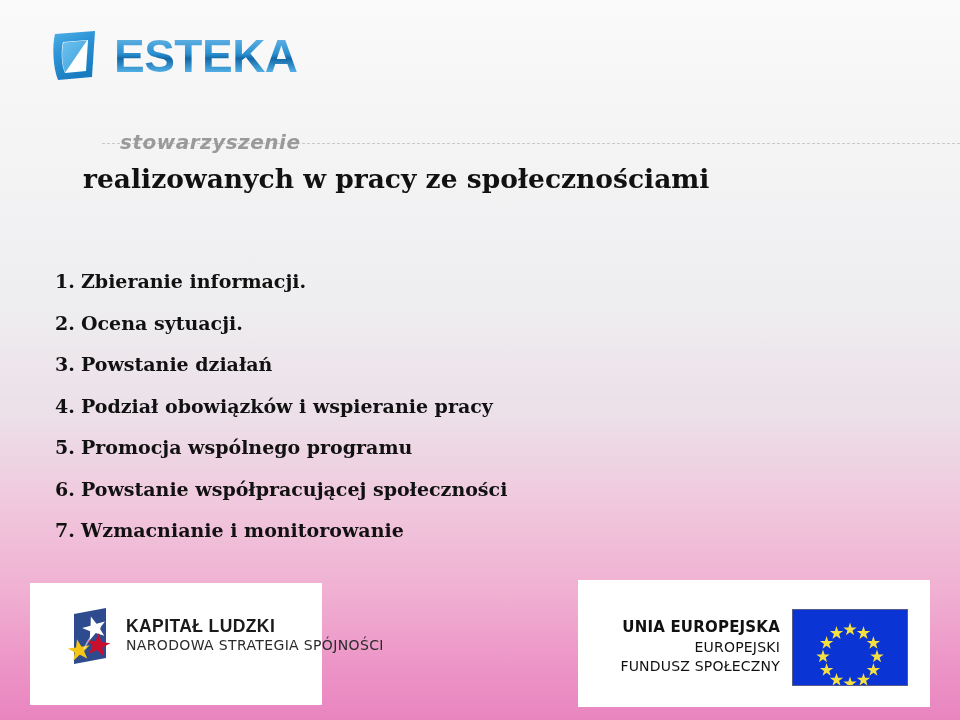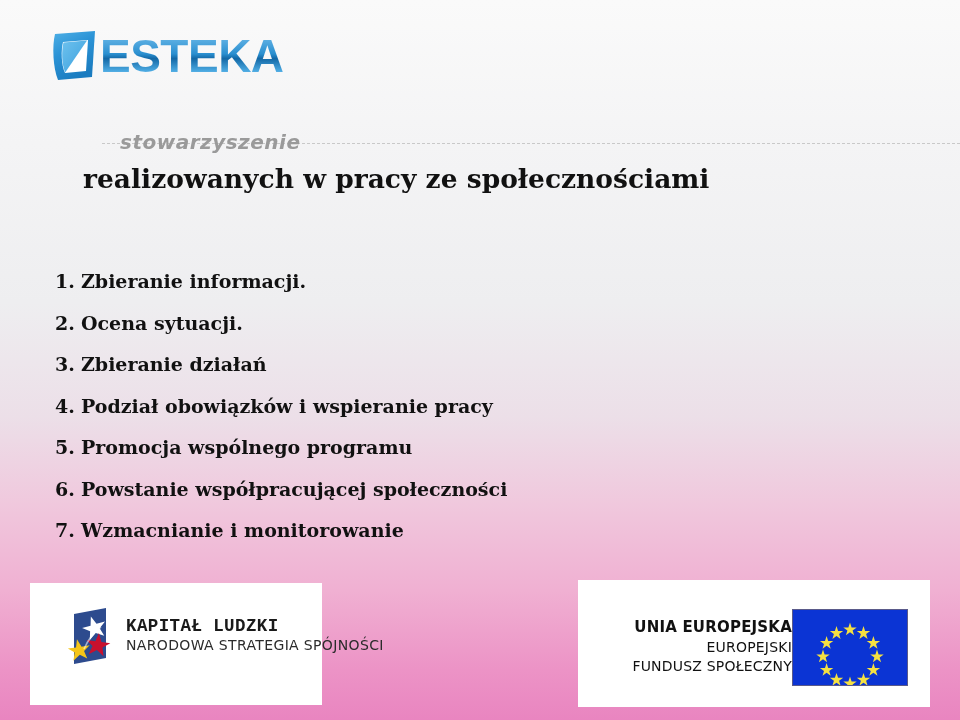--- a/index.html
+++ b/index.html
@@ -36,20 +36,21 @@
     top: 22px;
     width: 880px;
     height: 120px;
   }
   .esteka-lockup {
     position: absolute;
     left: 2px;
     top: 8px;
     display: flex;
     align-items: flex-end;
+    gap: 14px;
   }
   .esteka-mark {
     width: 46px;
     height: 52px;
     margin-right: 2px;
     position: relative;
   }
   .esteka-word {
     font-family: "Liberation Sans", sans-serif;
     font-weight: bold;
@@ -156,21 +157,21 @@
   #kl-emblem {
     width: 46px;
     height: 60px;
     margin-right: 14px;
     flex: none;
   }
   #kl-text {
     display: block;
   }
   #kl-title {
-    font-family: Liberation Mono, monospace;
+    font-family: Liberation Sans, sans-serif;
     font-size: 17.5px;
     font-weight: 600;
     letter-spacing: 0.4px;
     color: #1a1a1a;
     line-height: 1.1;
     white-space: nowrap;
   }
   #kl-sub {
     font-family: "DejaVu Sans", "Liberation Sans", sans-serif;
     font-size: 14px;
@@ -187,20 +188,21 @@
     position: absolute;
     left: 24px;
     top: 29px;
     width: 306px;
     display: flex;
     align-items: center;
     justify-content: space-between;
   }
   #ue-text {
     text-align: right;
+    padding-right: 12px;
   }
   #ue-l1 {
     font-family: "DejaVu Sans", "Liberation Sans", sans-serif;
     font-size: 15px;
     font-weight: bold;
     color: #111111;
     line-height: 1.33;
     white-space: nowrap;
     letter-spacing: 0.2px;
   }
@@ -254,21 +256,21 @@
     <div id="stowarzyszenie">stowarzyszenie</div>
   </div>
 
   <div id="title">
     <span class="cont">realizowanych w pracy ze społecznościami</span>
   </div>
 
   <ol id="steps">
     <li><span class="num">1.</span><span>Zbieranie informacji.</span></li>
     <li><span class="num">2.</span><span>Ocena sytuacji.</span></li>
-    <li><span class="num">3.</span><span>Zbieranie działań</span></li>
+    <li><span class="num">3.</span><span>Powstanie działań</span></li>
     <li><span class="num">4.</span><span>Podział obowiązków i wspieranie pracy</span></li>
     <li><span class="num">5.</span><span>Promocja wspólnego programu</span></li>
     <li><span class="num">6.</span><span>Powstanie współpracującej społeczności</span></li>
     <li><span class="num">7.</span><span>Wzmacnianie i monitorowanie</span></li>
   </ol>
 
   <div id="kl-box" class="logo-box">
     <div id="kl-inner">
       <span id="kl-emblem">
         <svg width="46" height="60" viewBox="0 0 46 60" xmlns="http://www.w3.org/2000/svg">

